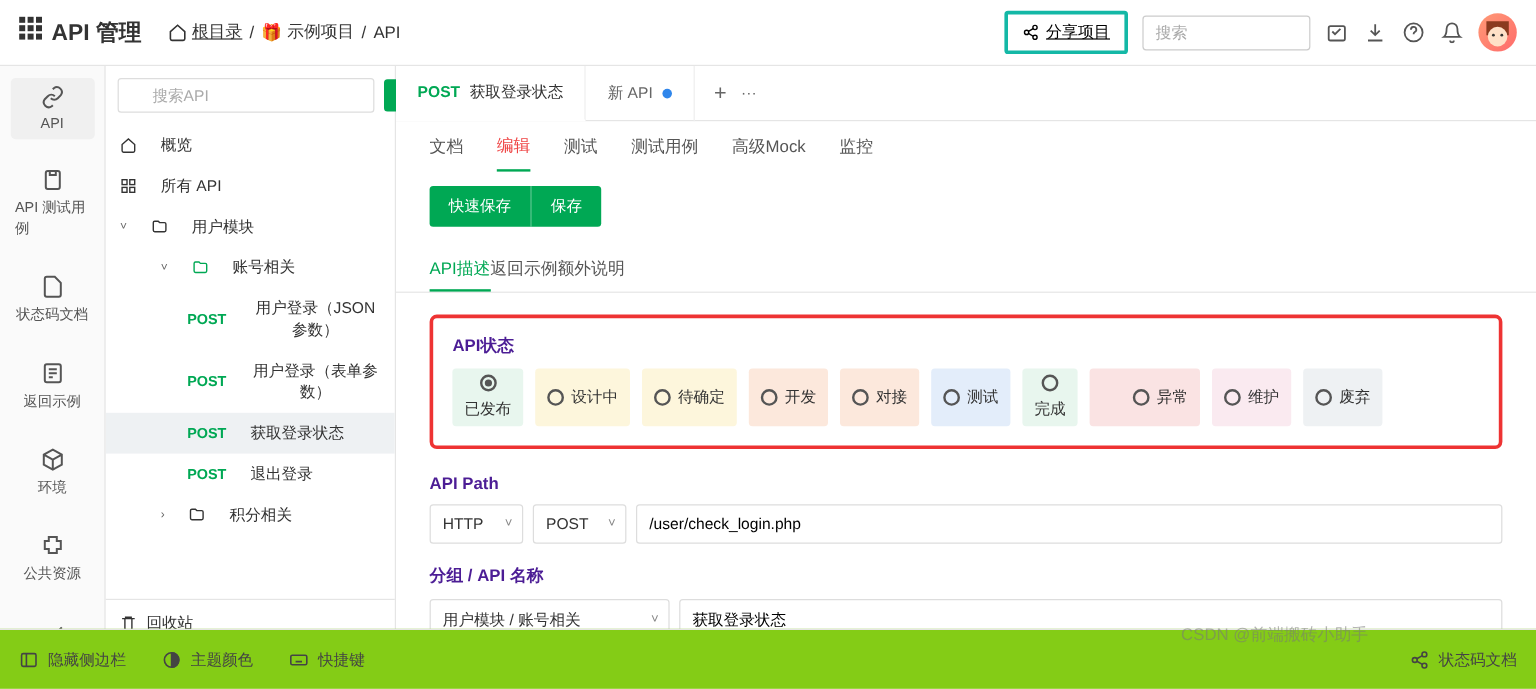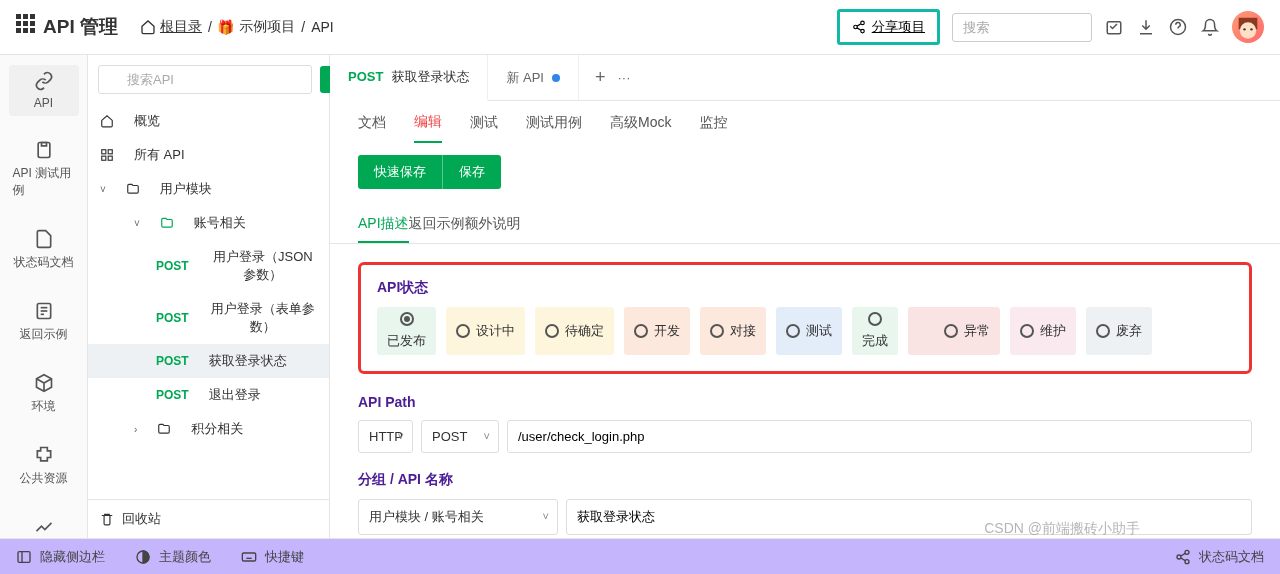--- a/index.html
+++ b/index.html
@@ -73,21 +73,21 @@
 .bg-red { background: #fae3e3; padding-left: 36px; }
 .bg-rose { background: #faeaf0; }
 
 .field-row { display: flex; gap: 8px; margin-bottom: 18px; }
 .select-like { border: 1px solid #ddd; border-radius: 3px; padding: 8px 26px 8px 10px; background: #fff; font-size: 13px; position: relative; cursor: pointer; }
 .select-like::after { content: '˅'; position: absolute; right: 8px; top: 50%; transform: translateY(-55%); color: #888; font-size: 11px; }
 .text-input { border: 1px solid #ddd; border-radius: 3px; padding: 8px 10px; font-size: 13px; flex: 1; background: #fff; }
 
 .more-link { color: #1c7ed6; font-size: 13px; cursor: pointer; display: inline-flex; align-items: center; gap: 4px; }
 
-.bottombar { position: absolute; bottom: 0; left: 0; right: 0; height: 36px; border-top: 1px solid #e5e5e5; display: flex; align-items: center; padding: 0 16px; gap: 30px; background: #c4b5fd; font-size: 13px; color: #444; }
+.bottombar { position: absolute; bottom: 0; left: 0; right: 0; height: 50px; border-top: 1px solid #e5e5e5; display: flex; align-items: center; padding: 0 16px; gap: 30px; background: #84cc16; font-size: 13px; color: #444; }
 .bb-item { display: flex; align-items: center; gap: 8px; cursor: pointer; }
 .bb-right { margin-left: auto; display: flex; align-items: center; gap: 14px; }
 .watermark { position: absolute; right: 140px; bottom: 36px; color: rgba(120,120,120,0.55); font-size: 14px; pointer-events: none; margin-top: 45px; }
 svg { display: block; }
 input { outline: none; }
 input::placeholder { color: #aaa; }
 </style>
 </head>
 <body>
 
@@ -383,21 +383,21 @@
             </label>
           <label class="status-opt bg-gray">
               <span class="radio"></span>
               <span>废弃</span>
             </label>
         </div>
       </div>
 
       <div class="section-label">API Path</div>
       <div class="field-row">
-        <div class="select-like" style="width:55px;">HTTP</div>
+        <div class="select-like" style="width:78px;">HTTP</div>
         <div class="select-like" style="width:78px;">POST</div>
         <input class="text-input" value="/user/check_login.php" style="">
       </div>
 
       <div class="section-label">分组 / API 名称</div>
       <div class="field-row">
         <div class="select-like" style="width:200px;">用户模块 / 账号相关</div>
         <input class="text-input" value="获取登录状态" style="">
       </div>
 

